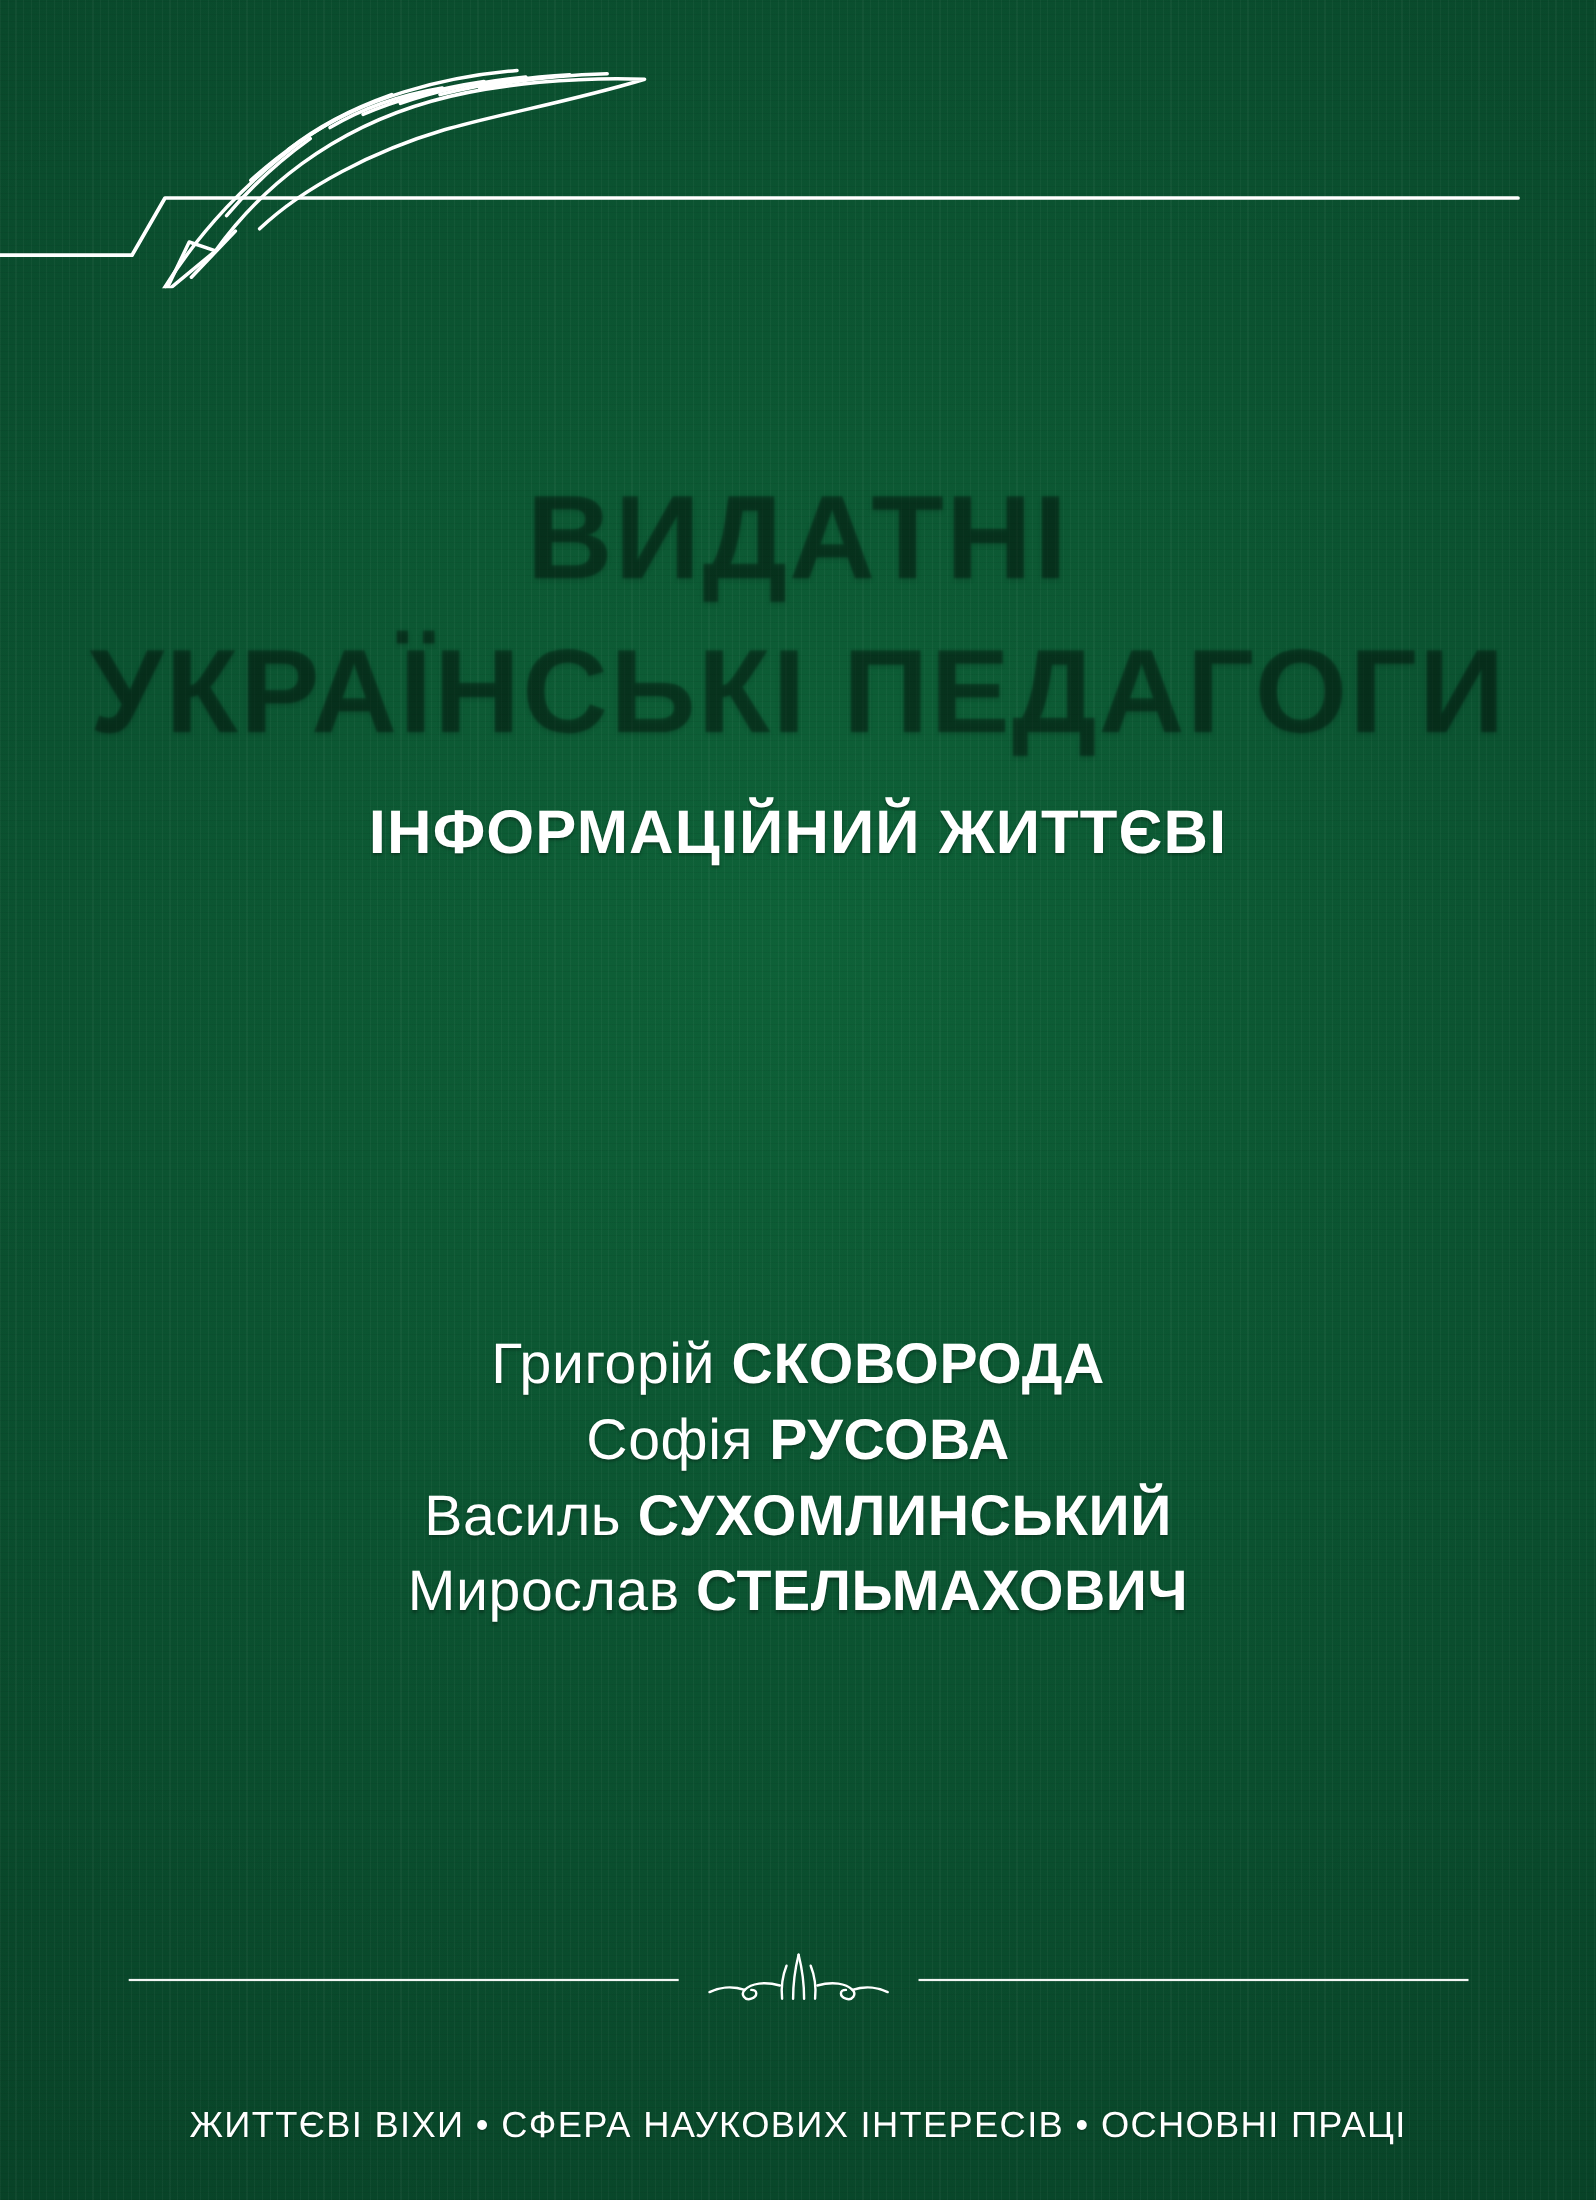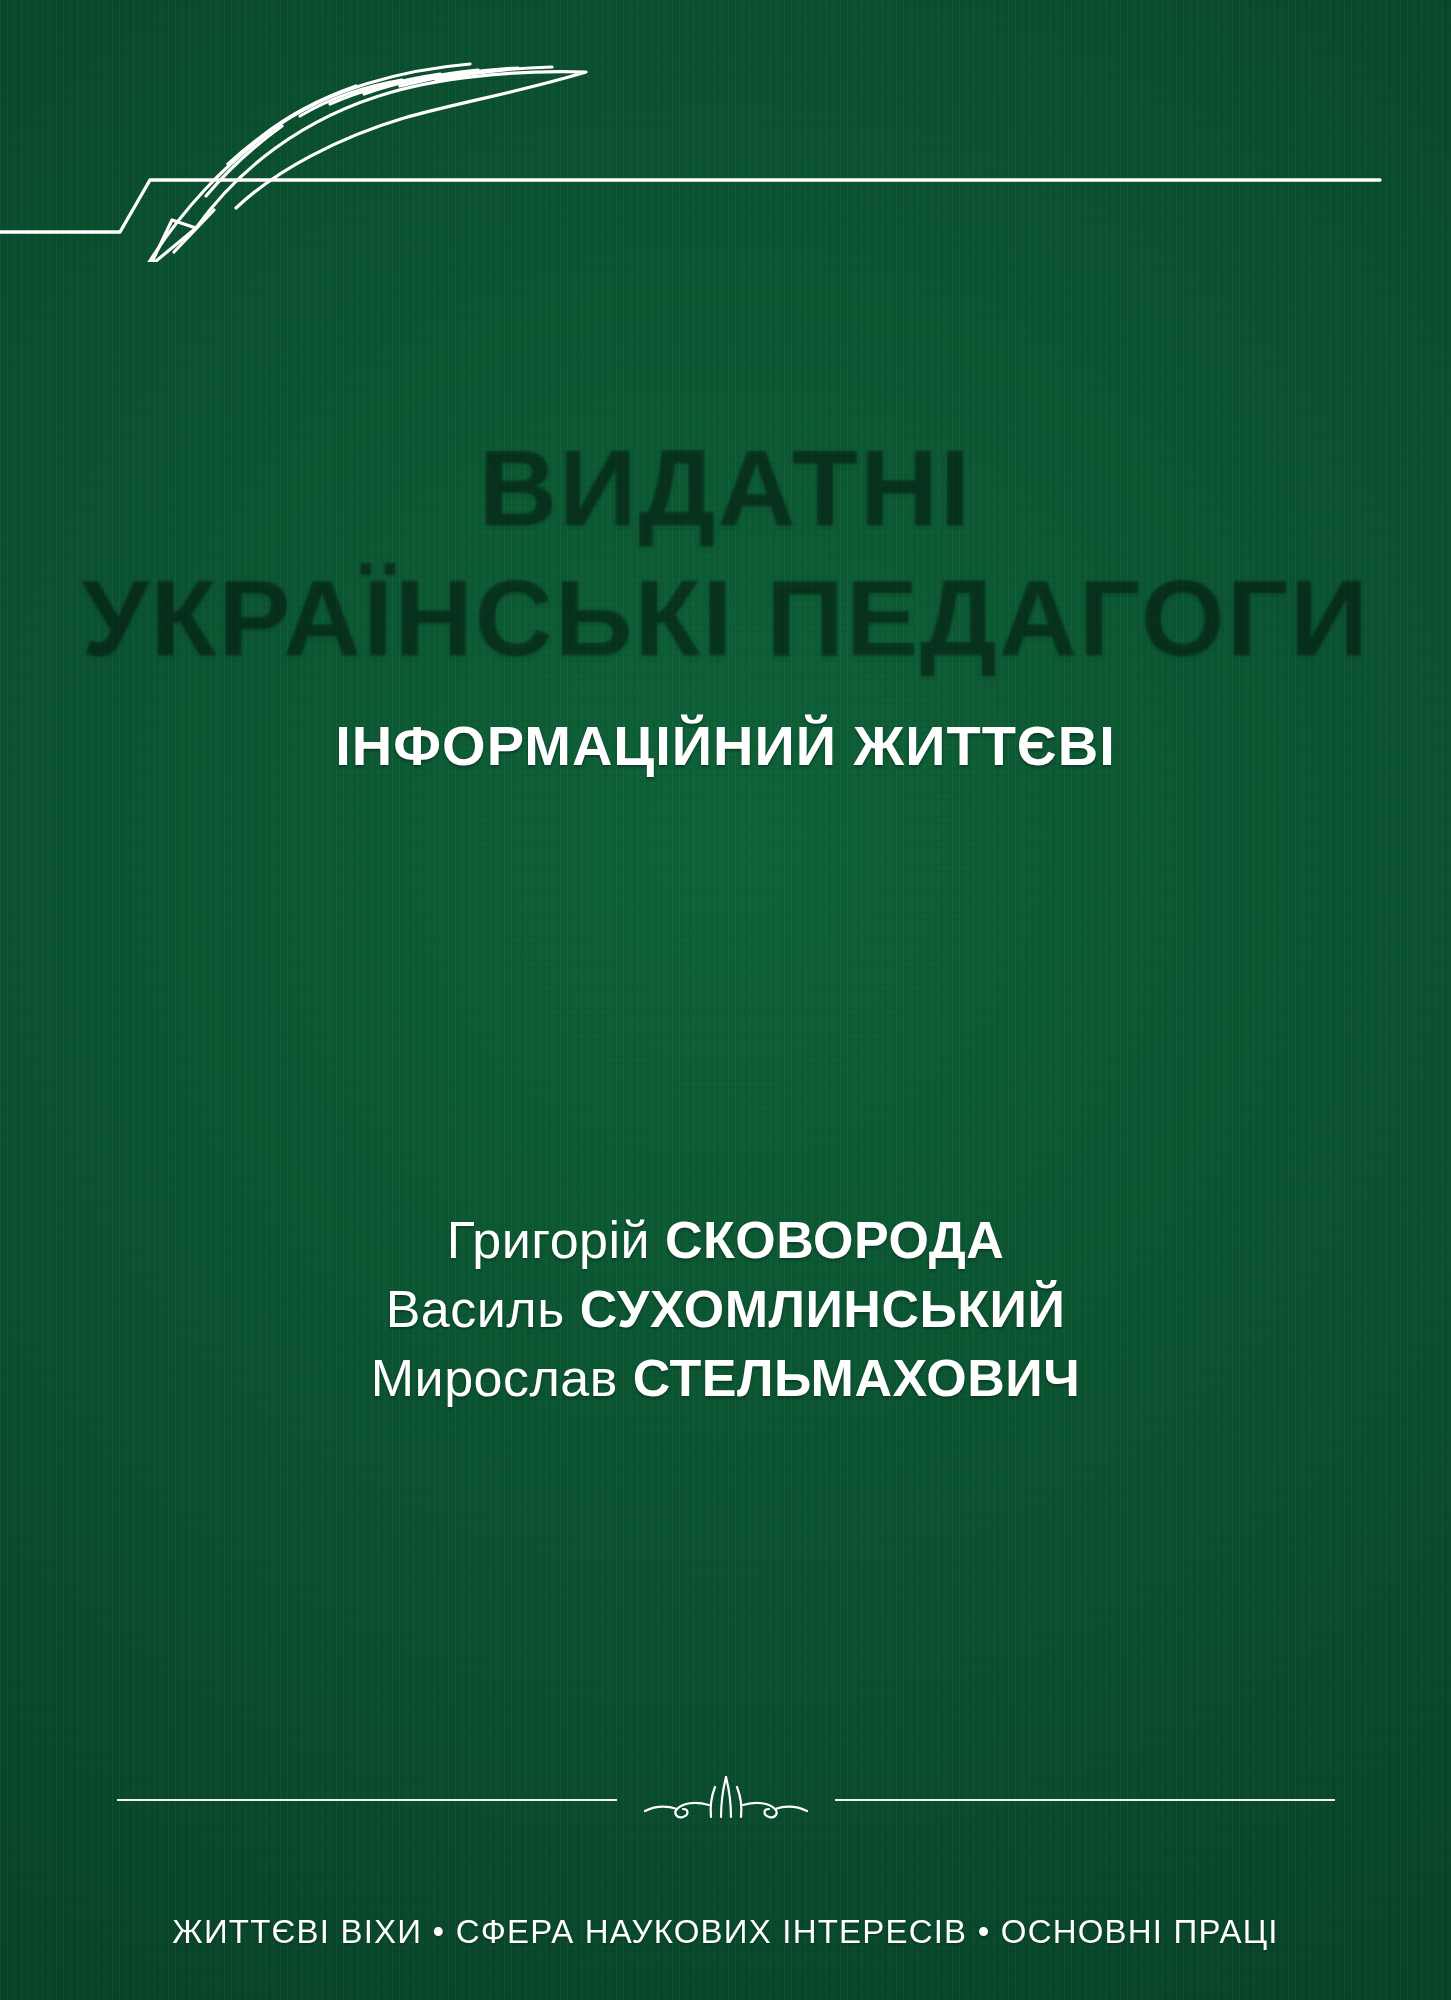--- a/index.html
+++ b/index.html
@@ -82,21 +82,21 @@
       #fbf2c2 88%,
       #c29630 100%);
     -webkit-background-clip: text;
     background-clip: text;
     color: transparent;
     -webkit-text-fill-color: transparent;
     text-shadow: 0 2px 2px rgba(0,0,0,0.35);
     filter: drop-shadow(0 2px 2px rgba(0,0,0,0.45));
   }
   .title-line.l1 { font-size: 108px; }
-  .title-line.l2 { font-size: 108px; margin-top: 18px; }
+  .title-line.l2 { font-size: 108px; margin-top: 28px; }
 
   .subtitle {
     margin-top: 40px;
     font-size: 56px;
     font-weight: bold;
     color: #ffffff;
     letter-spacing: 1px;
     text-shadow: 0 2px 3px rgba(0,0,0,0.35);
   }
 
@@ -189,20 +189,24 @@
   <div class="title-block">
     <div class="title-line l1">ВИДАТНІ</div>
     <div class="title-line l2">УКРАЇНСЬКІ ПЕДАГОГИ</div>
     <div class="subtitle">ІНФОРМАЦІЙНИЙ ЖИТТЄВІ</div>
   </div>
 
   <div class="names">
     <div class="name">
       <span>Григорій</span>
       <span class="surname">СКОВОРОДА</span>
+    </div>
+    <div class="name">
+      <span>Софія</span>
+      <span class="surname">РУСОВА</span>
     </div>
     <div class="name">
       <span>Василь</span>
       <span class="surname">СУХОМЛИНСЬКИЙ</span>
     </div>
     <div class="name">
       <span>Мирослав</span>
       <span class="surname">СТЕЛЬМАХОВИЧ</span>
     </div>
   </div>

